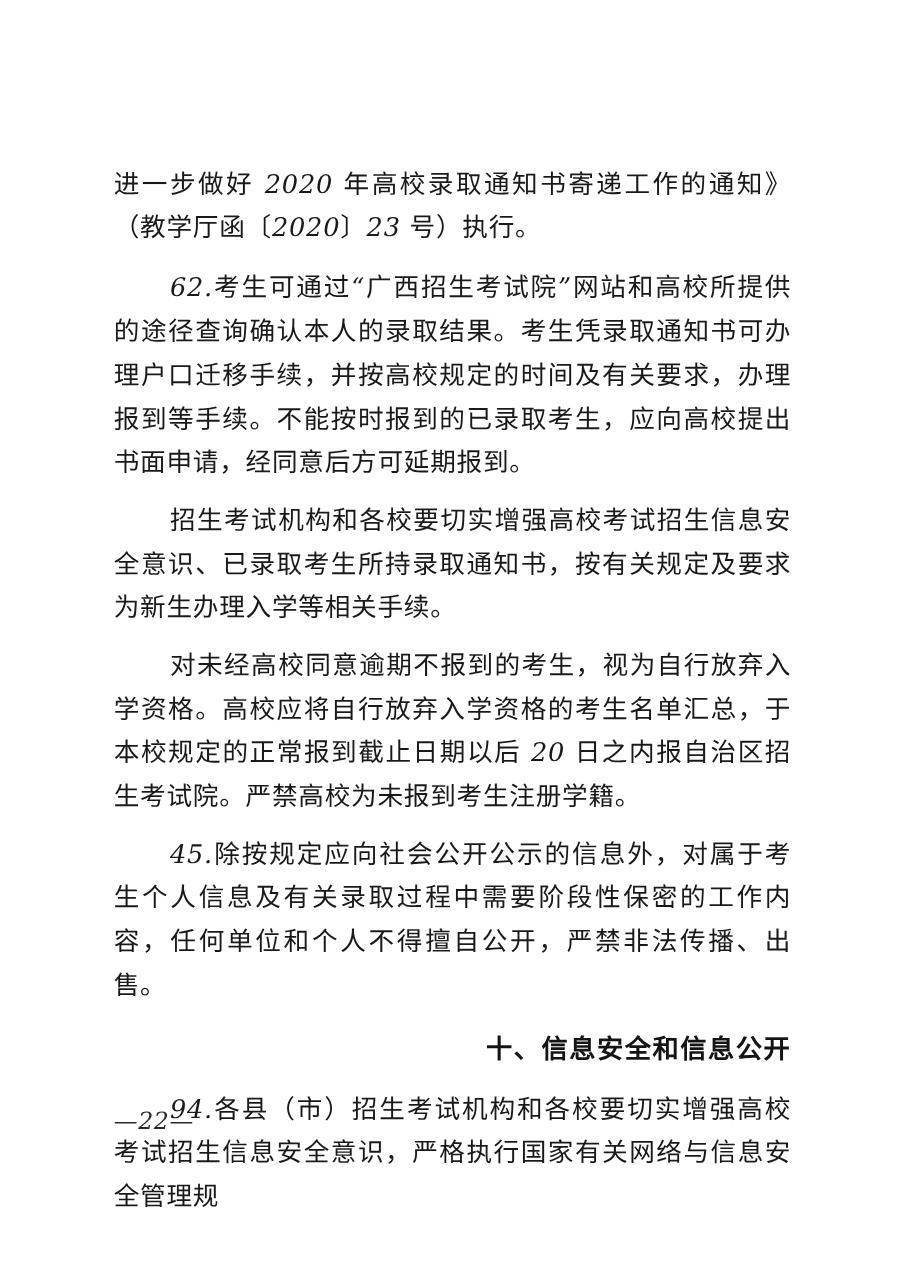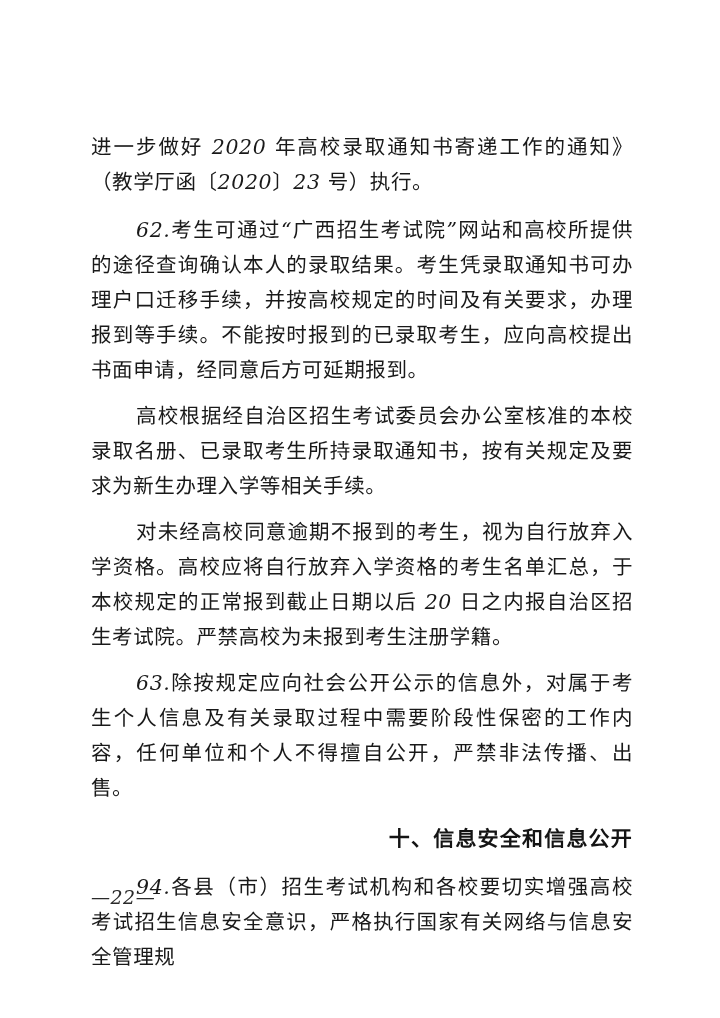--- a/index.html
+++ b/index.html
@@ -83,29 +83,29 @@
   <div class="text-column">
 
     <p class="para">进一步做好 2020 年高校录取通知书寄递工作的通知》（教学厅函〔2020〕23 号）执行。</p>
 
     <div class="gap-md"></div>
 
     <p class="para indent">62.考生可通过“广西招生考试院”网站和高校所提供的途径查询确认本人的录取结果。考生凭录取通知书可办理户口迁移手续，并按高校规定的时间及有关要求，办理报到等手续。不能按时报到的已录取考生，应向高校提出书面申请，经同意后方可延期报到。</p>
 
     <div class="gap-sm"></div>
 
-    <p class="para indent">高校根据经自治区招生考试委员会办公室核准的本校录取名册、已录取考生所持录取通知书，按有关规定及要求为新生办理入学等相关手续。</p>
+    <p class="para indent">招生考试机构和各校要切实增强高校考试招生信息安全意识、已录取考生所持录取通知书，按有关规定及要求为新生办理入学等相关手续。</p>
 
     <div class="gap-sm"></div>
 
     <p class="para indent">对未经高校同意逾期不报到的考生，视为自行放弃入学资格。高校应将自行放弃入学资格的考生名单汇总，于本校规定的正常报到截止日期以后 20 日之内报自治区招生考试院。严禁高校为未报到考生注册学籍。</p>
 
     <div class="gap-sm"></div>
 
-    <p class="para indent">63.除按规定应向社会公开公示的信息外，对属于考生个人信息及有关录取过程中需要阶段性保密的工作内容，任何单位和个人不得擅自公开，严禁非法传播、出售。</p>
+    <p class="para indent">45.除按规定应向社会公开公示的信息外，对属于考生个人信息及有关录取过程中需要阶段性保密的工作内容，任何单位和个人不得擅自公开，严禁非法传播、出售。</p>
 
     <div class="gap-lg"></div>
 
     <h2 class="section-heading">十、信息安全和信息公开</h2>
 
     <div class="gap-md"></div>
 
     <p class="para indent">94.各县（市）招生考试机构和各校要切实增强高校考试招生信息安全意识，严格执行国家有关网络与信息安全管理规</p>
 
   </div>

